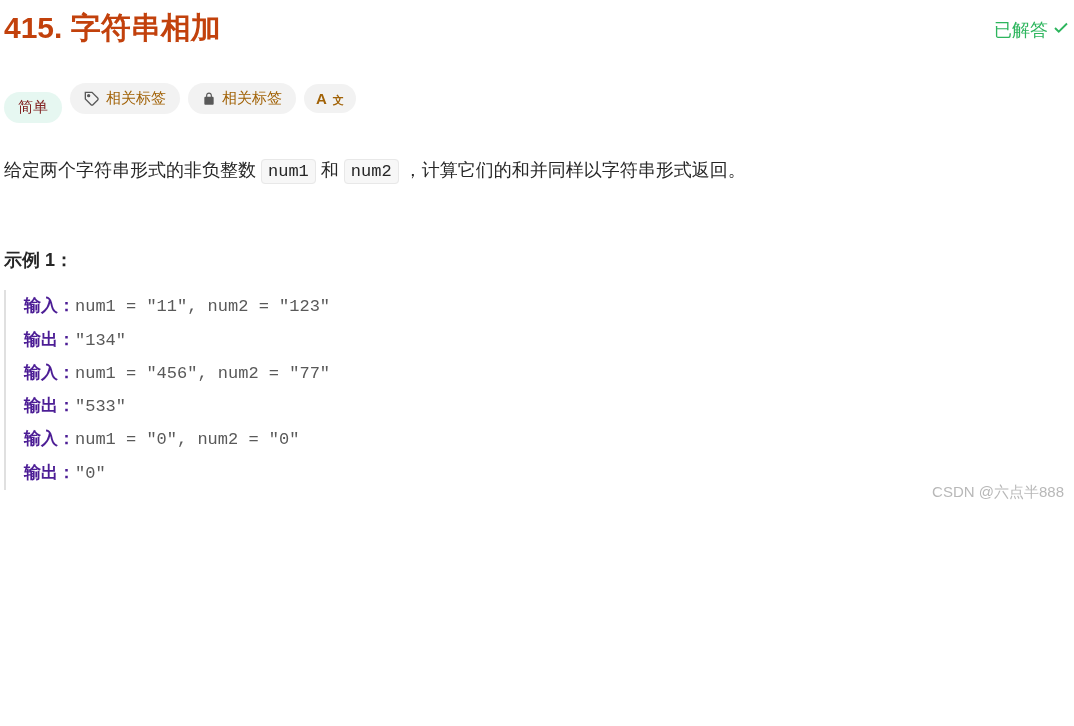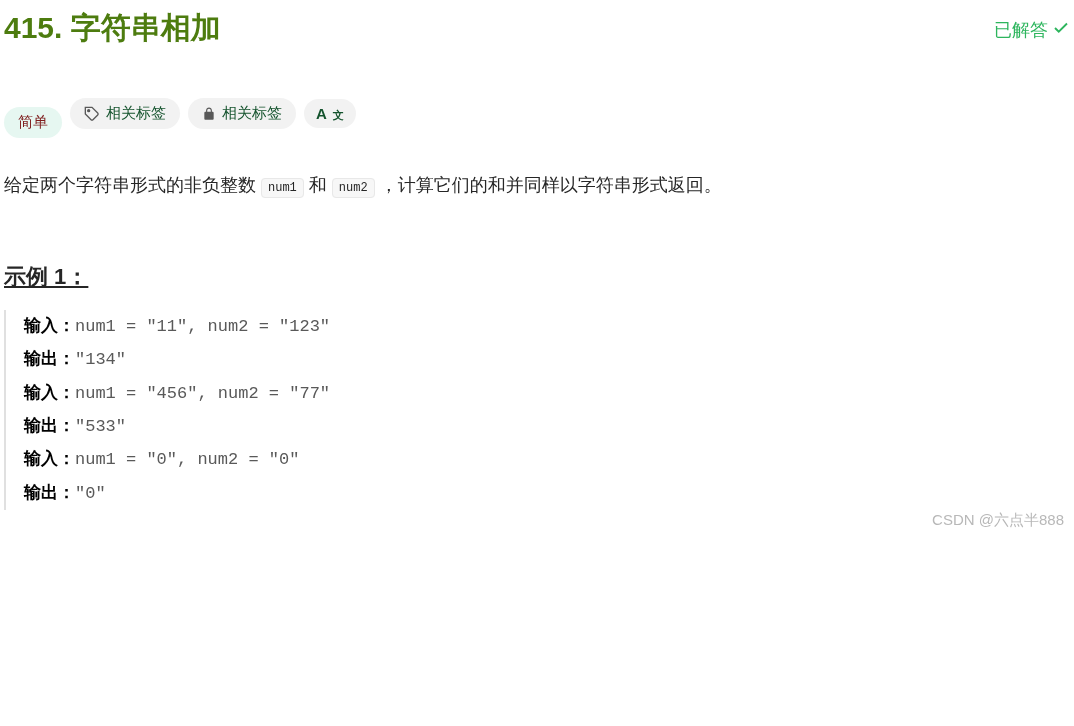--- a/index.html
+++ b/index.html
@@ -19,22 +19,22 @@
       padding: 8px 4px 20px 4px;
     }
     .header-row {
       display: flex;
       justify-content: space-between;
       align-items: flex-start;
     }
     .title {
       font-size: 30px;
       font-weight: 700;
-      color: #4d7c0f;
-      margin-bottom: 40px;
+      color: #c2410c;
+      margin-bottom: 25px;
     }
     .solved-badge {
       color: #2db55d;
       font-size: 18px;
       display: flex;
       align-items: flex-end;
       gap: 4px;
       padding-top: 10px;
     }
     .tags-row {
@@ -44,21 +44,21 @@
       align-items: center;
     }
     .tag {
       display: inline-flex;
       align-items: center;
       gap: 6px;
       padding: 6px 14px;
       border-radius: 18px;
       font-size: 15px;
       background: #f2f2f2;
-      color: #14532d;
+      color: #a16207;
       cursor: pointer;
     }
     .tag.difficulty {
       background: #e6f7f1;
       color: #7f1d1d;
       font-weight: 500;
       margin-top: 18px;
     }
     .tag-icon {
       display: inline-flex;
@@ -74,49 +74,48 @@
       line-height: 1.9;
       margin-bottom: 24px;
       color: #262626;
     }
     .inline-code {
       font-family: "SFMono-Regular", Consolas, "Liberation Mono", Menlo, monospace;
       background: #f7f7f7;
       border: 1px solid #e8e8e8;
       border-radius: 4px;
       padding: 2px 6px;
-      font-size: 12px;
+      font-size: 17px;
       color: #262626;
     }
     .example-title {
-      font-size: 22px;
+      font-size: 18px;
       font-weight: 700;
       margin-top: 30px;
       margin-bottom: 18px;
-      text-decoration: underline;
     }
     .example-title.first {
       margin-top: 60px;
     }
     .example-block {
       border-left: 2px solid #e0e0e0;
       padding-left: 18px;
       font-family: "SFMono-Regular", Consolas, "Liberation Mono", Menlo, monospace;
       font-size: 17px;
       line-height: 1.9;
       color: #595959;
     }
     .example-label {
       font-weight: 700;
-      color: #000000;
+      color: #4c1d95;
       font-family: -apple-system, BlinkMacSystemFont, "Segoe UI", "PingFang SC", "Hiragino Sans GB", "Microsoft YaHei", sans-serif;
     }
     .watermark {
       position: absolute;
-      bottom: 0;
+      bottom: 8px;
       right: 10px;
       color: #b8b8b8;
       font-size: 15px;
     }
   </style>
 </head>
 <body>
 
 <div class="container">
   <div class="header-row">

